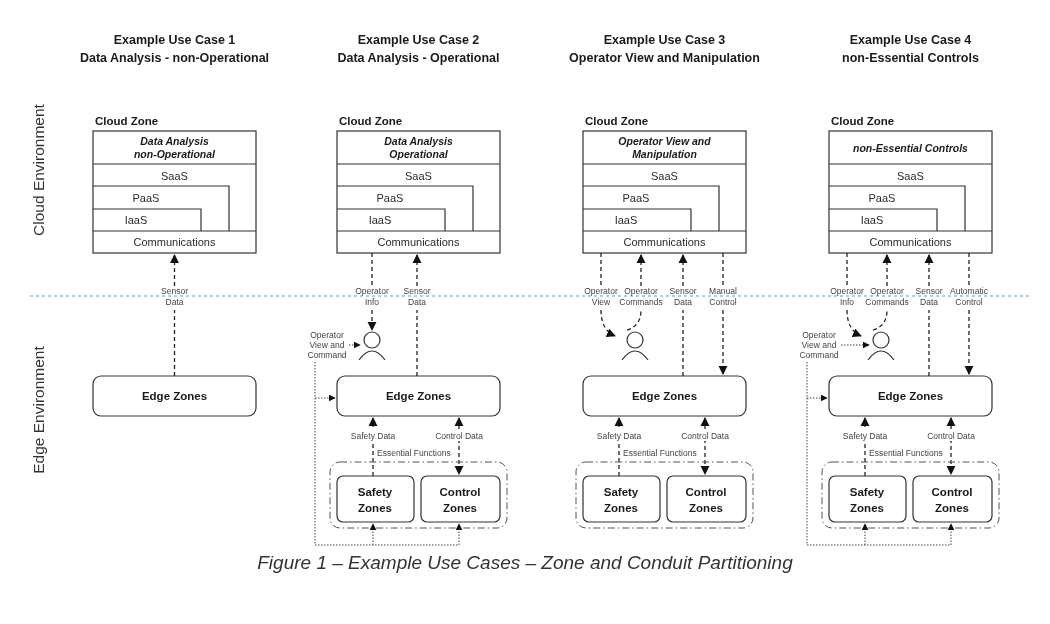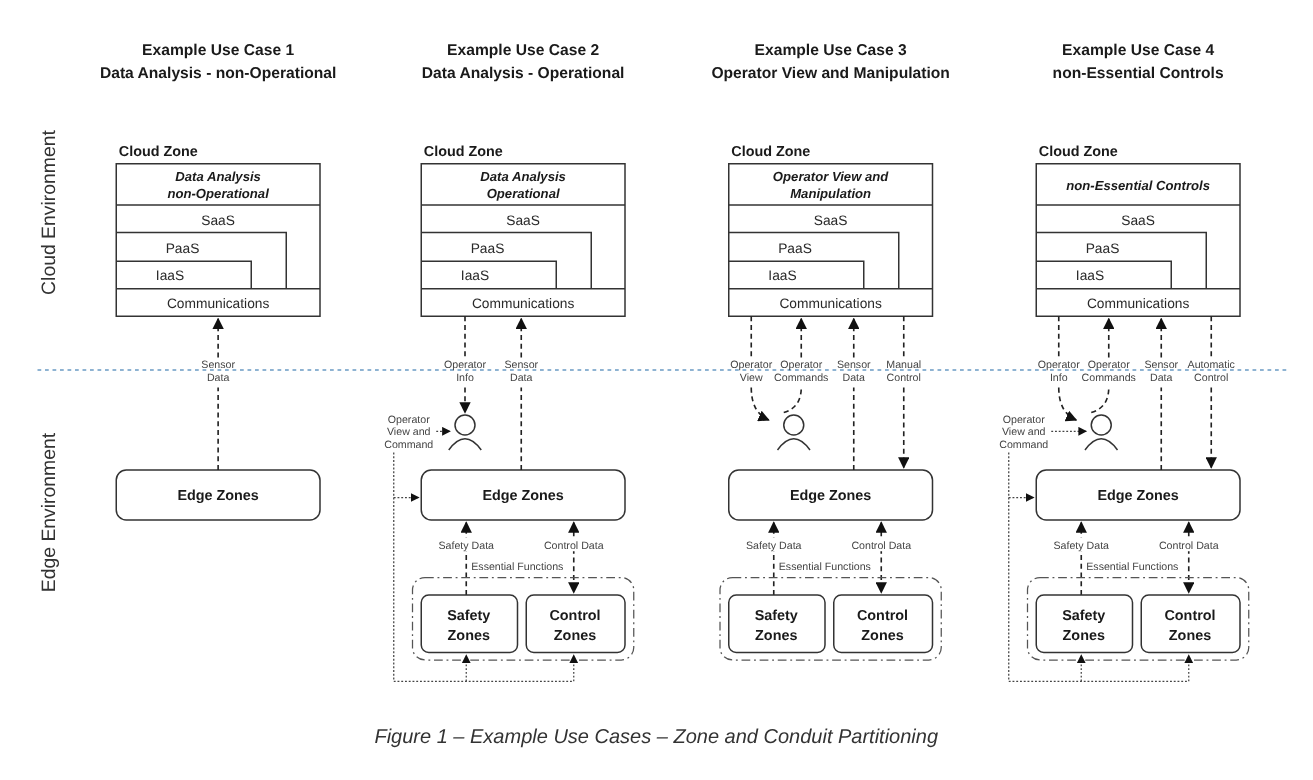--- a/index.html
+++ b/index.html
@@ -13,21 +13,21 @@
   .layer{font-size:11px;fill:#2a2a2a;}
   .small{font-size:8.5px;fill:#444;}
   .edge-lbl{font-size:11.5px;font-weight:bold;fill:#1a1a1a;}
   .zone-lbl{font-size:11.5px;font-weight:bold;fill:#1a1a1a;}
   .box{fill:#fff;stroke:#333;stroke-width:1.2;}
   .ln{stroke:#333;stroke-width:1.2;fill:none;}
   .dash{stroke:#222;stroke-width:1.3;stroke-dasharray:4 3;fill:none;}
   .dot{stroke:#444;stroke-width:1;stroke-dasharray:1.5 1.5;fill:none;}
   .dashdot{stroke:#555;stroke-width:1;stroke-dasharray:7 3 1.5 3;fill:none;}
   .boundary{stroke:#6a9ac4;stroke-width:1.2;stroke-dasharray:3 3;}
-  .caption{position:absolute;left:0;width:1050px;top:581px;text-align:center;font-size:16px;font-style:italic;color:#333;font-family:"Liberation Sans",sans-serif;}
+  .caption{position:absolute;left:0;width:1050px;top:552px;text-align:center;font-size:19px;font-style:italic;color:#333;font-family:"Liberation Sans",sans-serif;}
 </style>
 </head>
 <body>
 
 <svg id="diagram" width="1050" height="624" viewBox="0 0 1050 624" xmlns="http://www.w3.org/2000/svg">
   <defs>
     <marker id="ah" viewBox="0 0 10 10" refX="9" refY="5" markerWidth="7" markerHeight="7" orient="auto-start-reverse">
       <path d="M0,0 L10,5 L0,10 z" fill="#111"></path>
     </marker>
   </defs>

